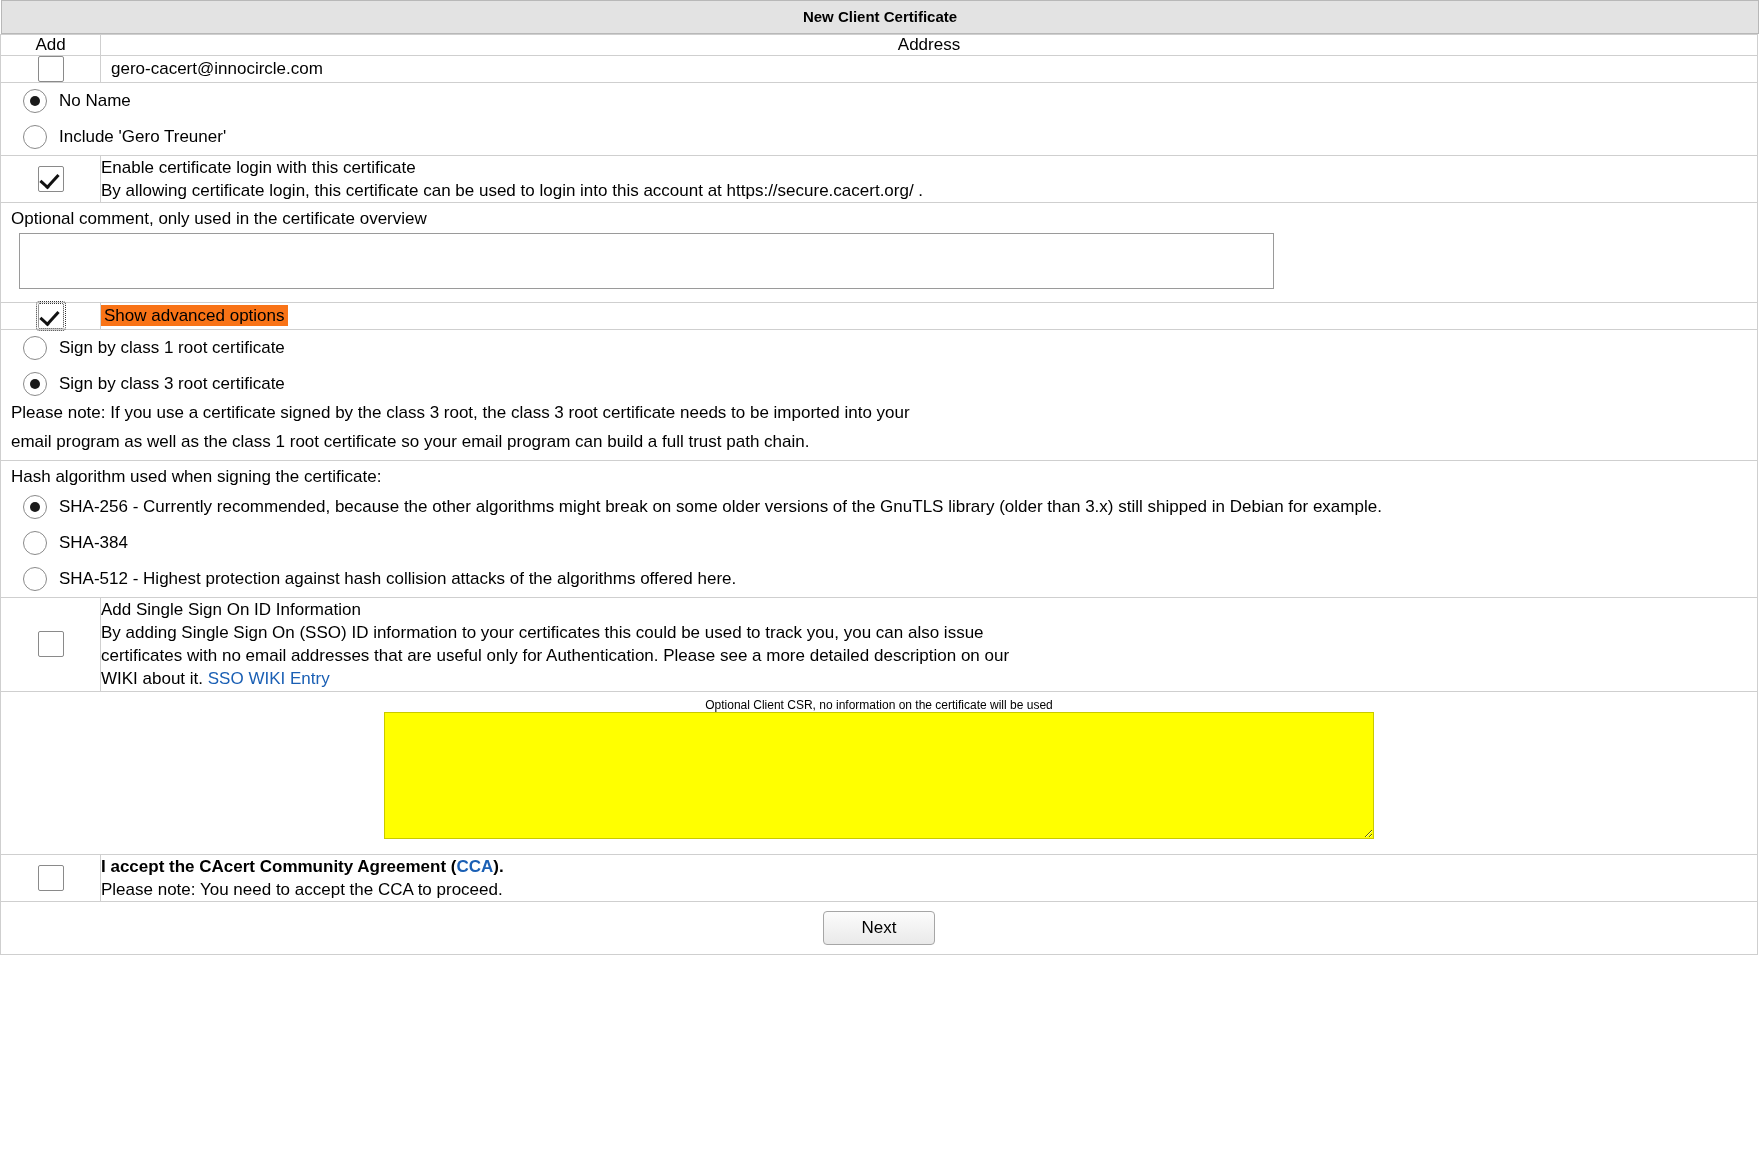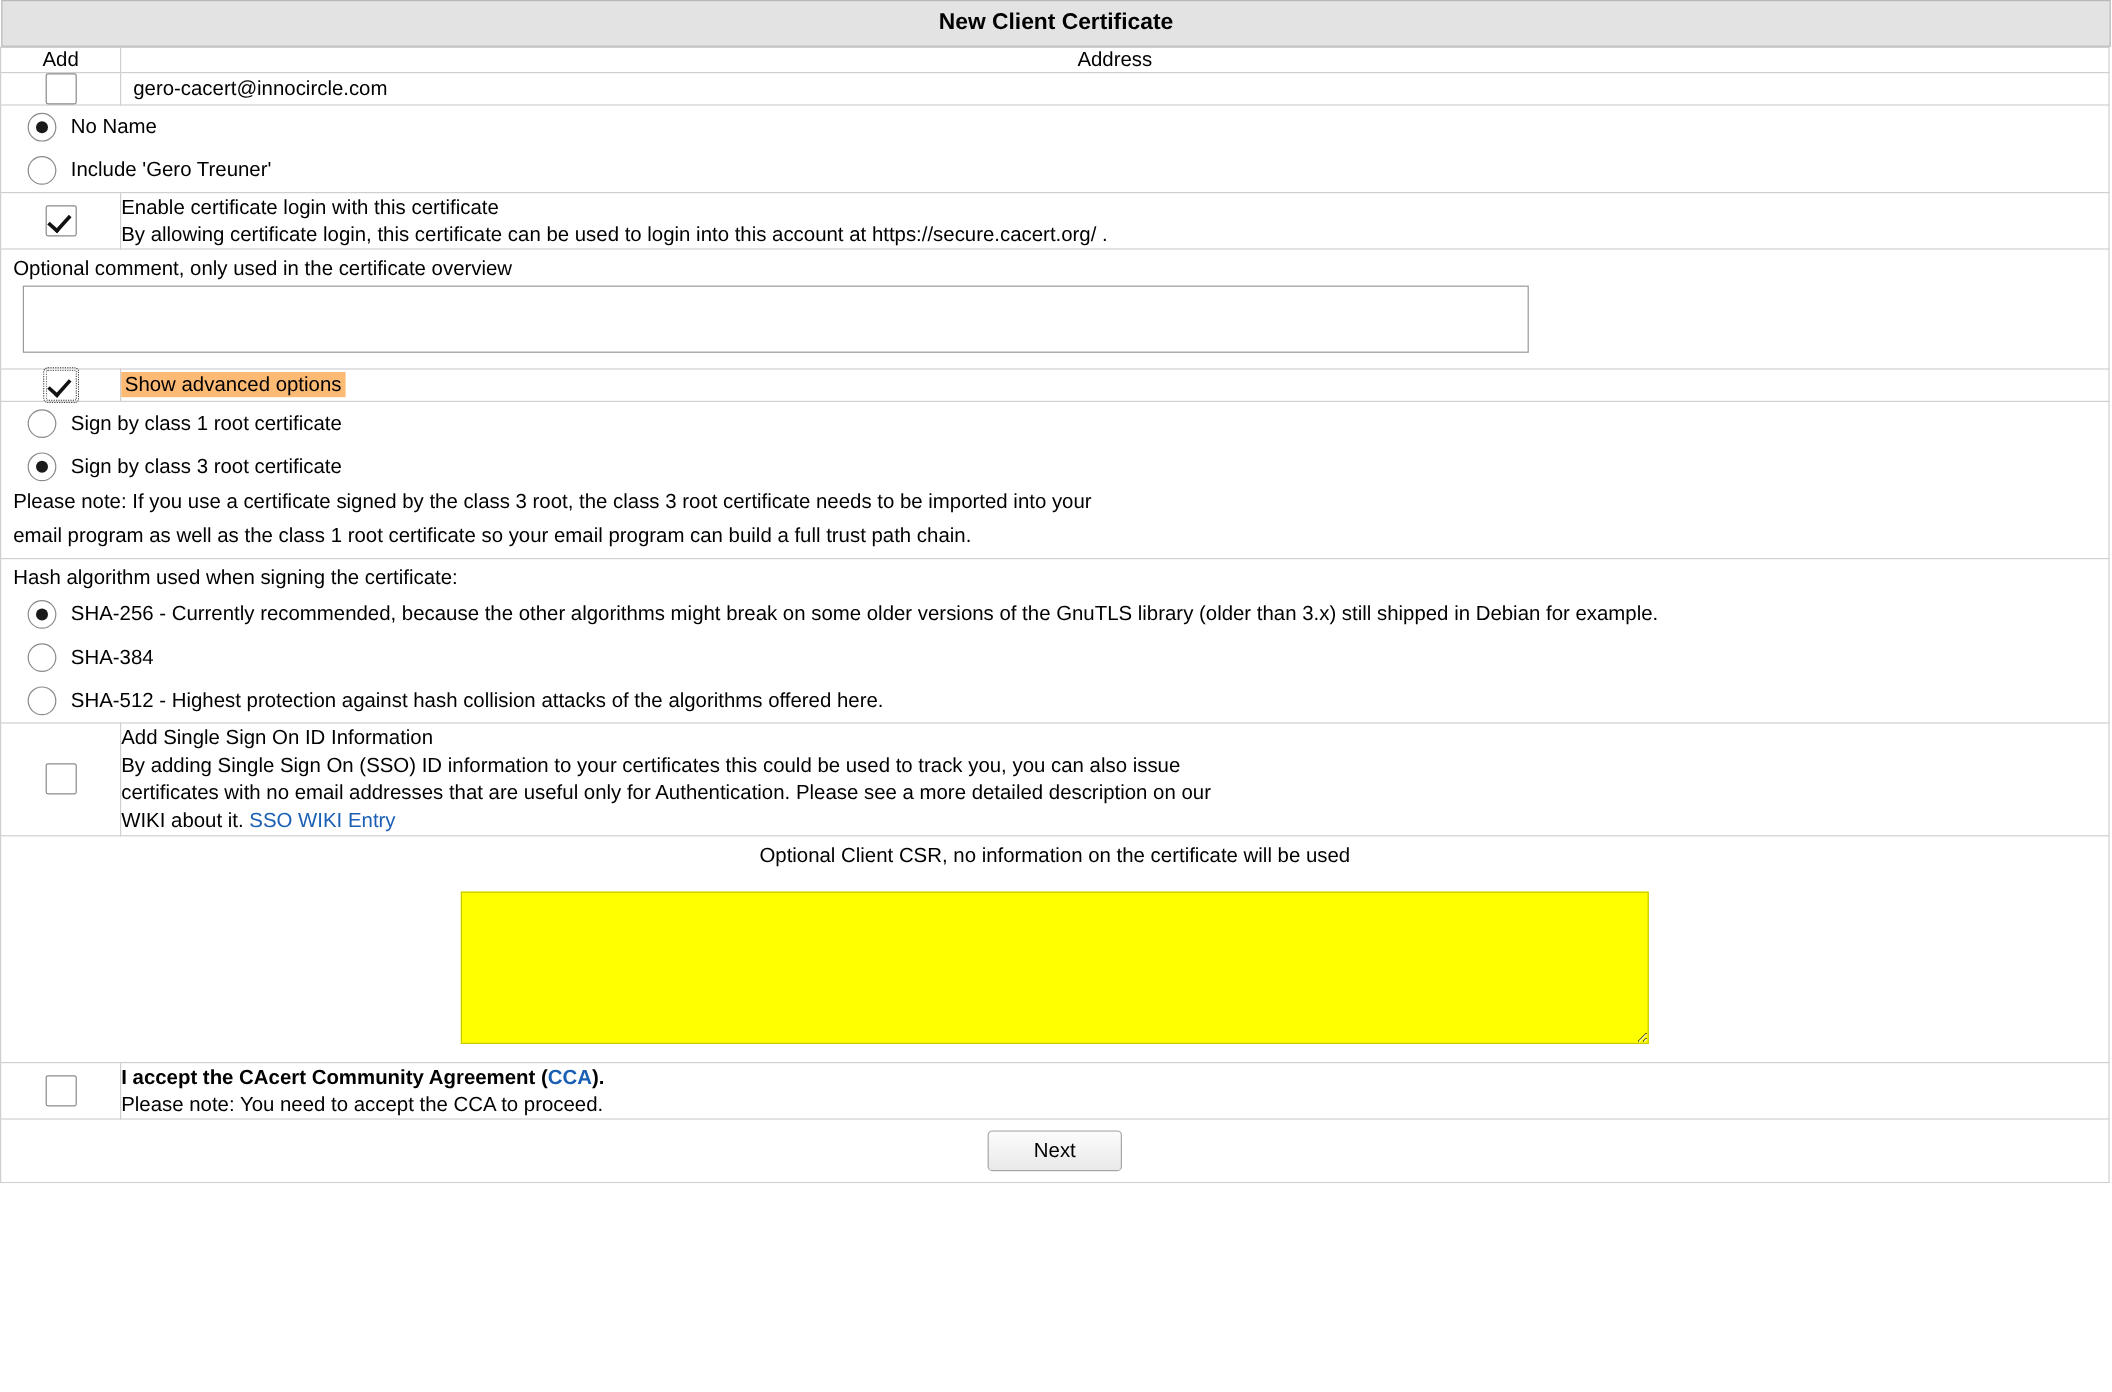--- a/index.html
+++ b/index.html
@@ -27,21 +27,21 @@
   table.form td, table.form th {
     border: 1px solid #cfcfcf;
     padding: 0;
     vertical-align: middle;
   }
   .title-bar {
     background: #e3e3e3;
     border: 1px solid #b8b8b8;
     text-align: center;
     font-weight: bold;
-    font-size: 19px;
+    font-size: 15px;
     padding: 7px 0 8px 0;
     box-sizing: border-box;
     width: 1758px;
     margin: 0 auto;
   }
   .col-check {
     width: 100px;
     text-align: center;
   }
   .hdr {
@@ -118,41 +118,41 @@
   .note {
     padding: 0 10px 6px 10px;
     line-height: 1.35;
     font-size: 17px;
   }
   .sub {
     font-size: 17px;
     line-height: 1.36;
   }
   .highlight {
-    background: #fdba74;
+    background: #f97316;
     padding: 1px 3px;
   }
   .comment-label {
     padding: 6px 0 2px 10px;
     font-size: 17px;
   }
   textarea.comment {
     width: 1255px;
     height: 56px;
     margin: 2px 0 8px 18px;
     border: 1px solid #9a9a9a;
     font-family: "Liberation Sans", sans-serif;
     font-size: 16px;
     box-sizing: border-box;
     resize: none;
   }
   .csr-label {
     text-align: center;
-    padding: 6px 0 20px 0;
-    font-size: 17px;
+    padding: 6px 0 0 0;
+    font-size: 12px;
   }
   .csr-wrap {
     text-align: center;
     padding-bottom: 10px;
   }
   textarea.csr {
     width: 990px;
     height: 127px;
     background: #ffff00;
     border: 1px solid #c9c900;

